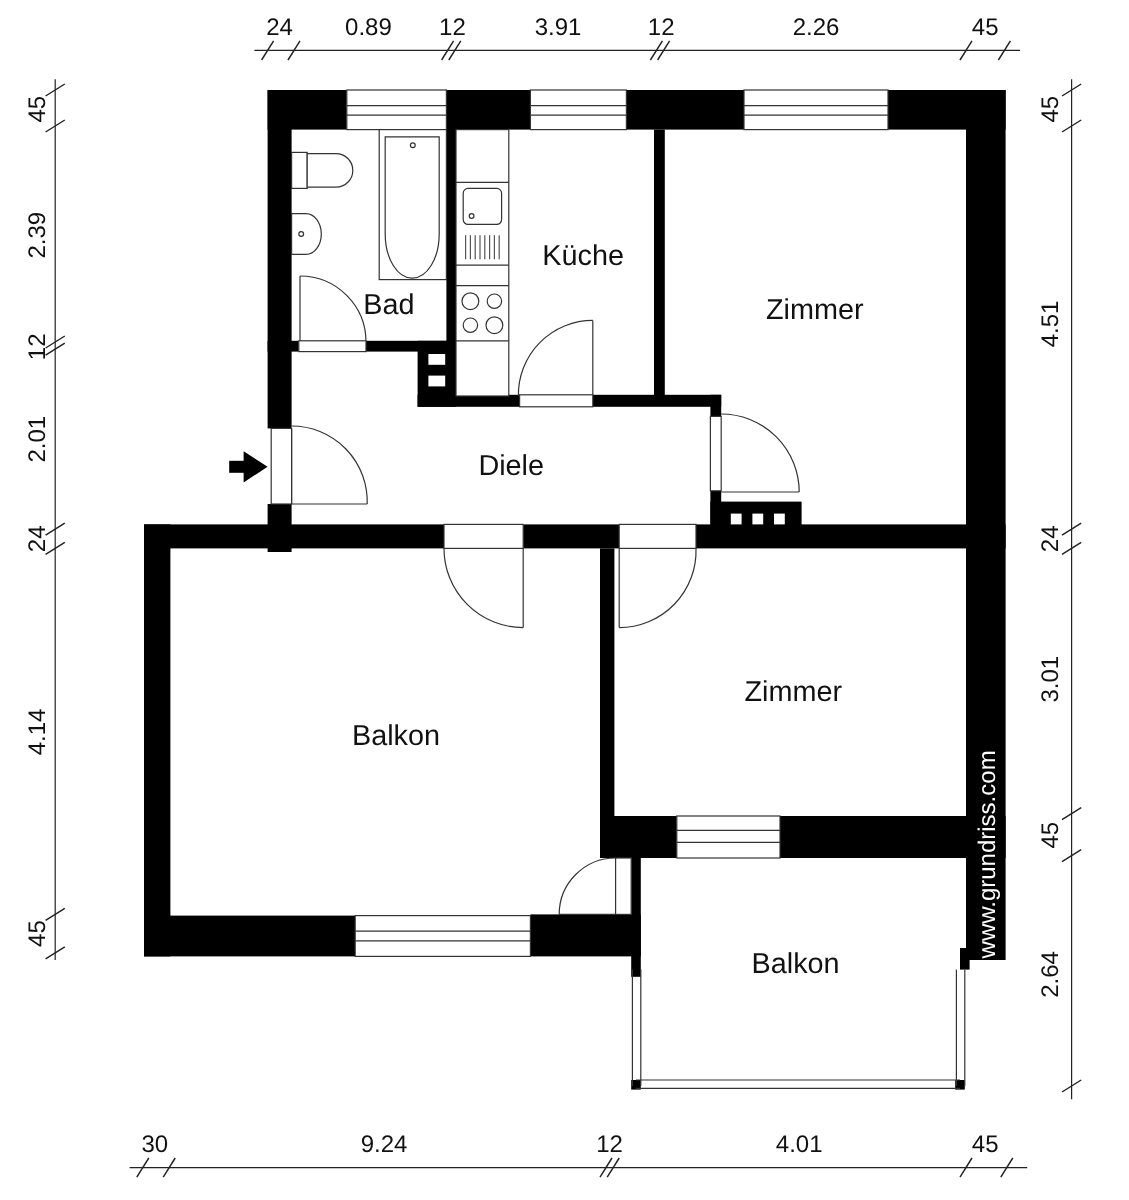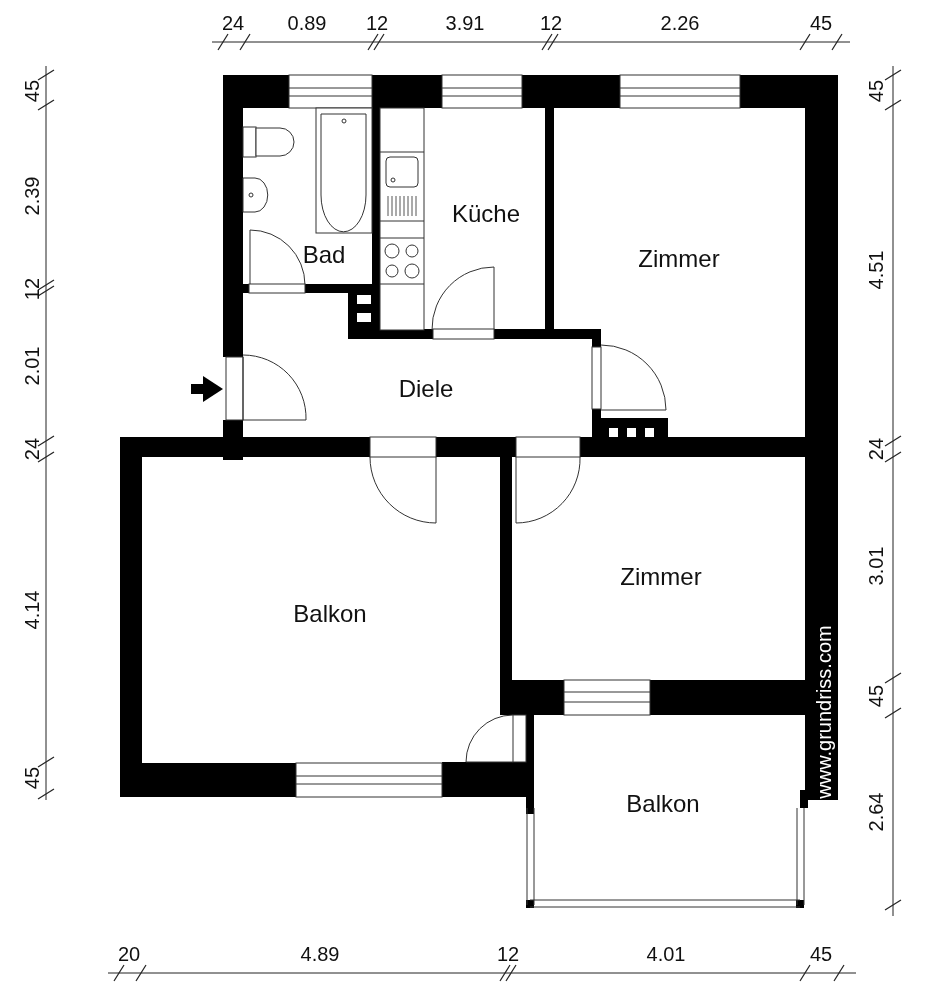--- a/index.html
+++ b/index.html
@@ -231,22 +231,22 @@
 <div class="lbl wm" style="left:824px;top:712px">www.grundriss.com</div>
 
 <div class="lbl dimh" style="left:233px;top:12px">24</div>
 <div class="lbl dimh" style="left:307px;top:12px">0.89</div>
 <div class="lbl dimh" style="left:377px;top:12px">12</div>
 <div class="lbl dimh" style="left:465px;top:12px">3.91</div>
 <div class="lbl dimh" style="left:551px;top:12px">12</div>
 <div class="lbl dimh" style="left:680px;top:12px">2.26</div>
 <div class="lbl dimh" style="left:821px;top:12px">45</div>
 
-<div class="lbl dimh" style="left:129px;top:943px">20</div>
-<div class="lbl dimh" style="left:320px;top:943px">4.89</div>
+<div class="lbl dimh" style="left:129px;top:943px">30</div>
+<div class="lbl dimh" style="left:320px;top:943px">9.24</div>
 <div class="lbl dimh" style="left:508px;top:943px">12</div>
 <div class="lbl dimh" style="left:666px;top:943px">4.01</div>
 <div class="lbl dimh" style="left:821px;top:943px">45</div>
 
 <div class="lbl dimv" style="left:32px;top:91px">45</div>
 <div class="lbl dimv" style="left:32px;top:196px">2.39</div>
 <div class="lbl dimv" style="left:32px;top:289px">12</div>
 <div class="lbl dimv" style="left:32px;top:366px">2.01</div>
 <div class="lbl dimv" style="left:32px;top:449px">24</div>
 <div class="lbl dimv" style="left:32px;top:610px">4.14</div>

